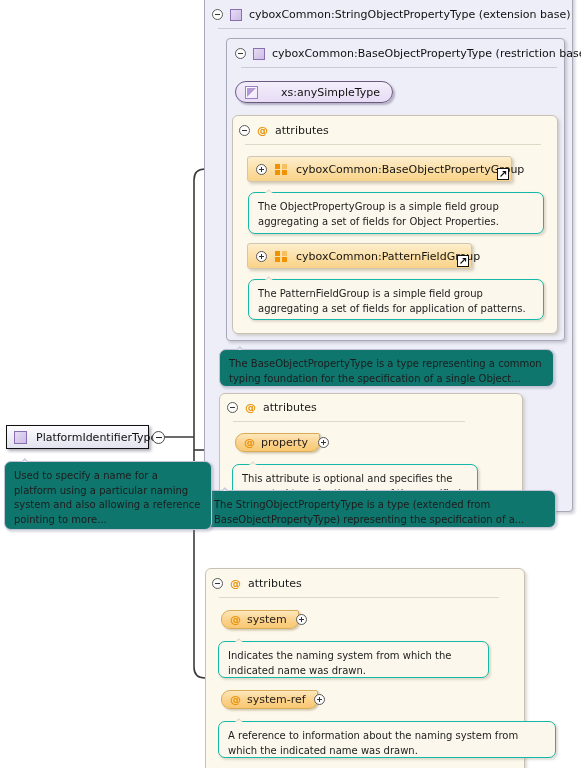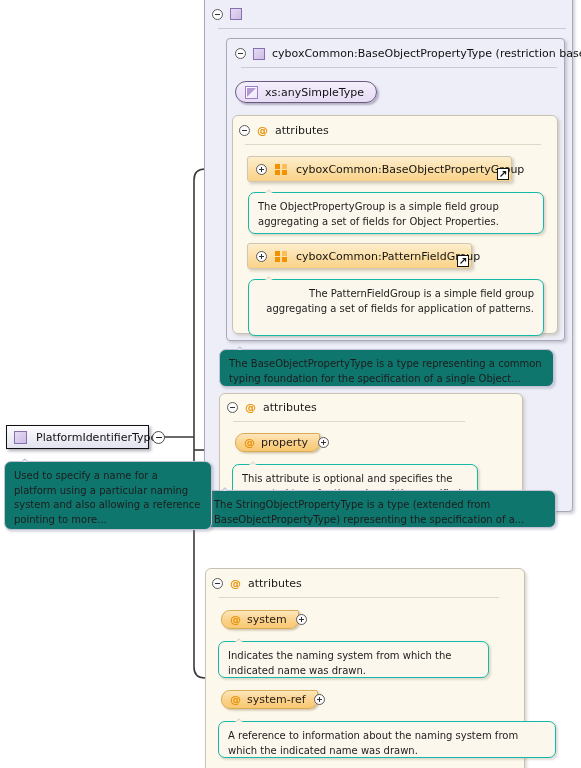--- a/index.html
+++ b/index.html
@@ -133,21 +133,21 @@
     border:1px solid #111;
     color:#111;
     font-size:9px; line-height:10px; text-align:center;
   }
   .link-badge svg { display:block; }
 
   
   .simple-capsule {
     position:absolute;
     height:22px;
-    display:flex; align-items:center; gap:7px;
+    display:flex; align-items:center; gap:23px;
     padding:0 12px 0 9px;
     background:linear-gradient(to bottom,#f4eefb 0%,#e7dcf5 100%);
     border:1.5px solid #6a5a80;
     border-radius:11px;
     box-shadow:2px 2px 2px rgba(110,100,130,.45);
     font-size:11px; white-space:nowrap; color:#111;
   }
   .simple-glyph {
     width:13px; height:13px; flex:0 0 auto;
     background:linear-gradient(135deg,#ffffff 0%,#efe6fa 100%);
@@ -233,20 +233,21 @@
     <path d="M194 450 H219" stroke="#3a3a3a" stroke-width="1.6" fill="none"></path>
 
     <path d="M194 667 Q194 678 205 678 H219" stroke="#3a3a3a" stroke-width="1.6" fill="none"></path>
   </svg>
 
   <div class="panel" style="left:204px; top:-7px; width:369px; height:519px;"></div>
 
   <div class="panel-head" style="left:212px; top:8px;">
     <span class="expander"></span>
     <span class="type-glyph"></span>
+    <span>cyboxCommon:StringObjectPropertyType (extension base)</span>
   </div>
   <div class="panel-rule" style="left:218px; top:28px; width:348px;"></div>
 
   <div class="panel" style="left:226px; top:38px; width:339px; height:303px;"></div>
 
   <div class="panel-head" style="left:235px; top:47px;">
     <span class="expander"></span>
     <span class="type-glyph"></span>
     <span>cyboxCommon:BaseObjectPropertyType (restriction base)</span>
   </div>
@@ -298,21 +299,21 @@
       </span>
     <span>cyboxCommon:PatternFieldGroup</span>
     <span class="link-badge">
       <svg viewBox="0 0 10 10" width="10" height="10" aria-hidden="true">
         <path d="M2.5 7.5 L7 3" stroke="#111" stroke-width="1.1" fill="none"></path>
         <path d="M4.6 2.6 H7.6 V5.6" stroke="#111" stroke-width="1.1" fill="none"></path>
       </svg>
     </span>
   </div>
 
-  <div class="doc cream" style="left:248px; top:279px; width:296px; height:57px;text-align:right;">
+  <div class="doc cream" style="left:248px; top:279px; width:296px; height:41px;">
     <span class="nub"></span>
     <span>The PatternFieldGroup is a simple field group aggregating a set of fields for application of patterns.</span>
   </div>
 
   <div class="doc lilac" style="left:219px; top:349px; width:335px; height:38px;">
     <span class="nub"></span>
     <span>The BaseObjectPropertyType is a type representing a common typing foundation for the specification of a single Object...</span>
   </div>
 
   <div class="attrbox" style="left:219px; top:393px; width:304px; height:112px;"></div>

